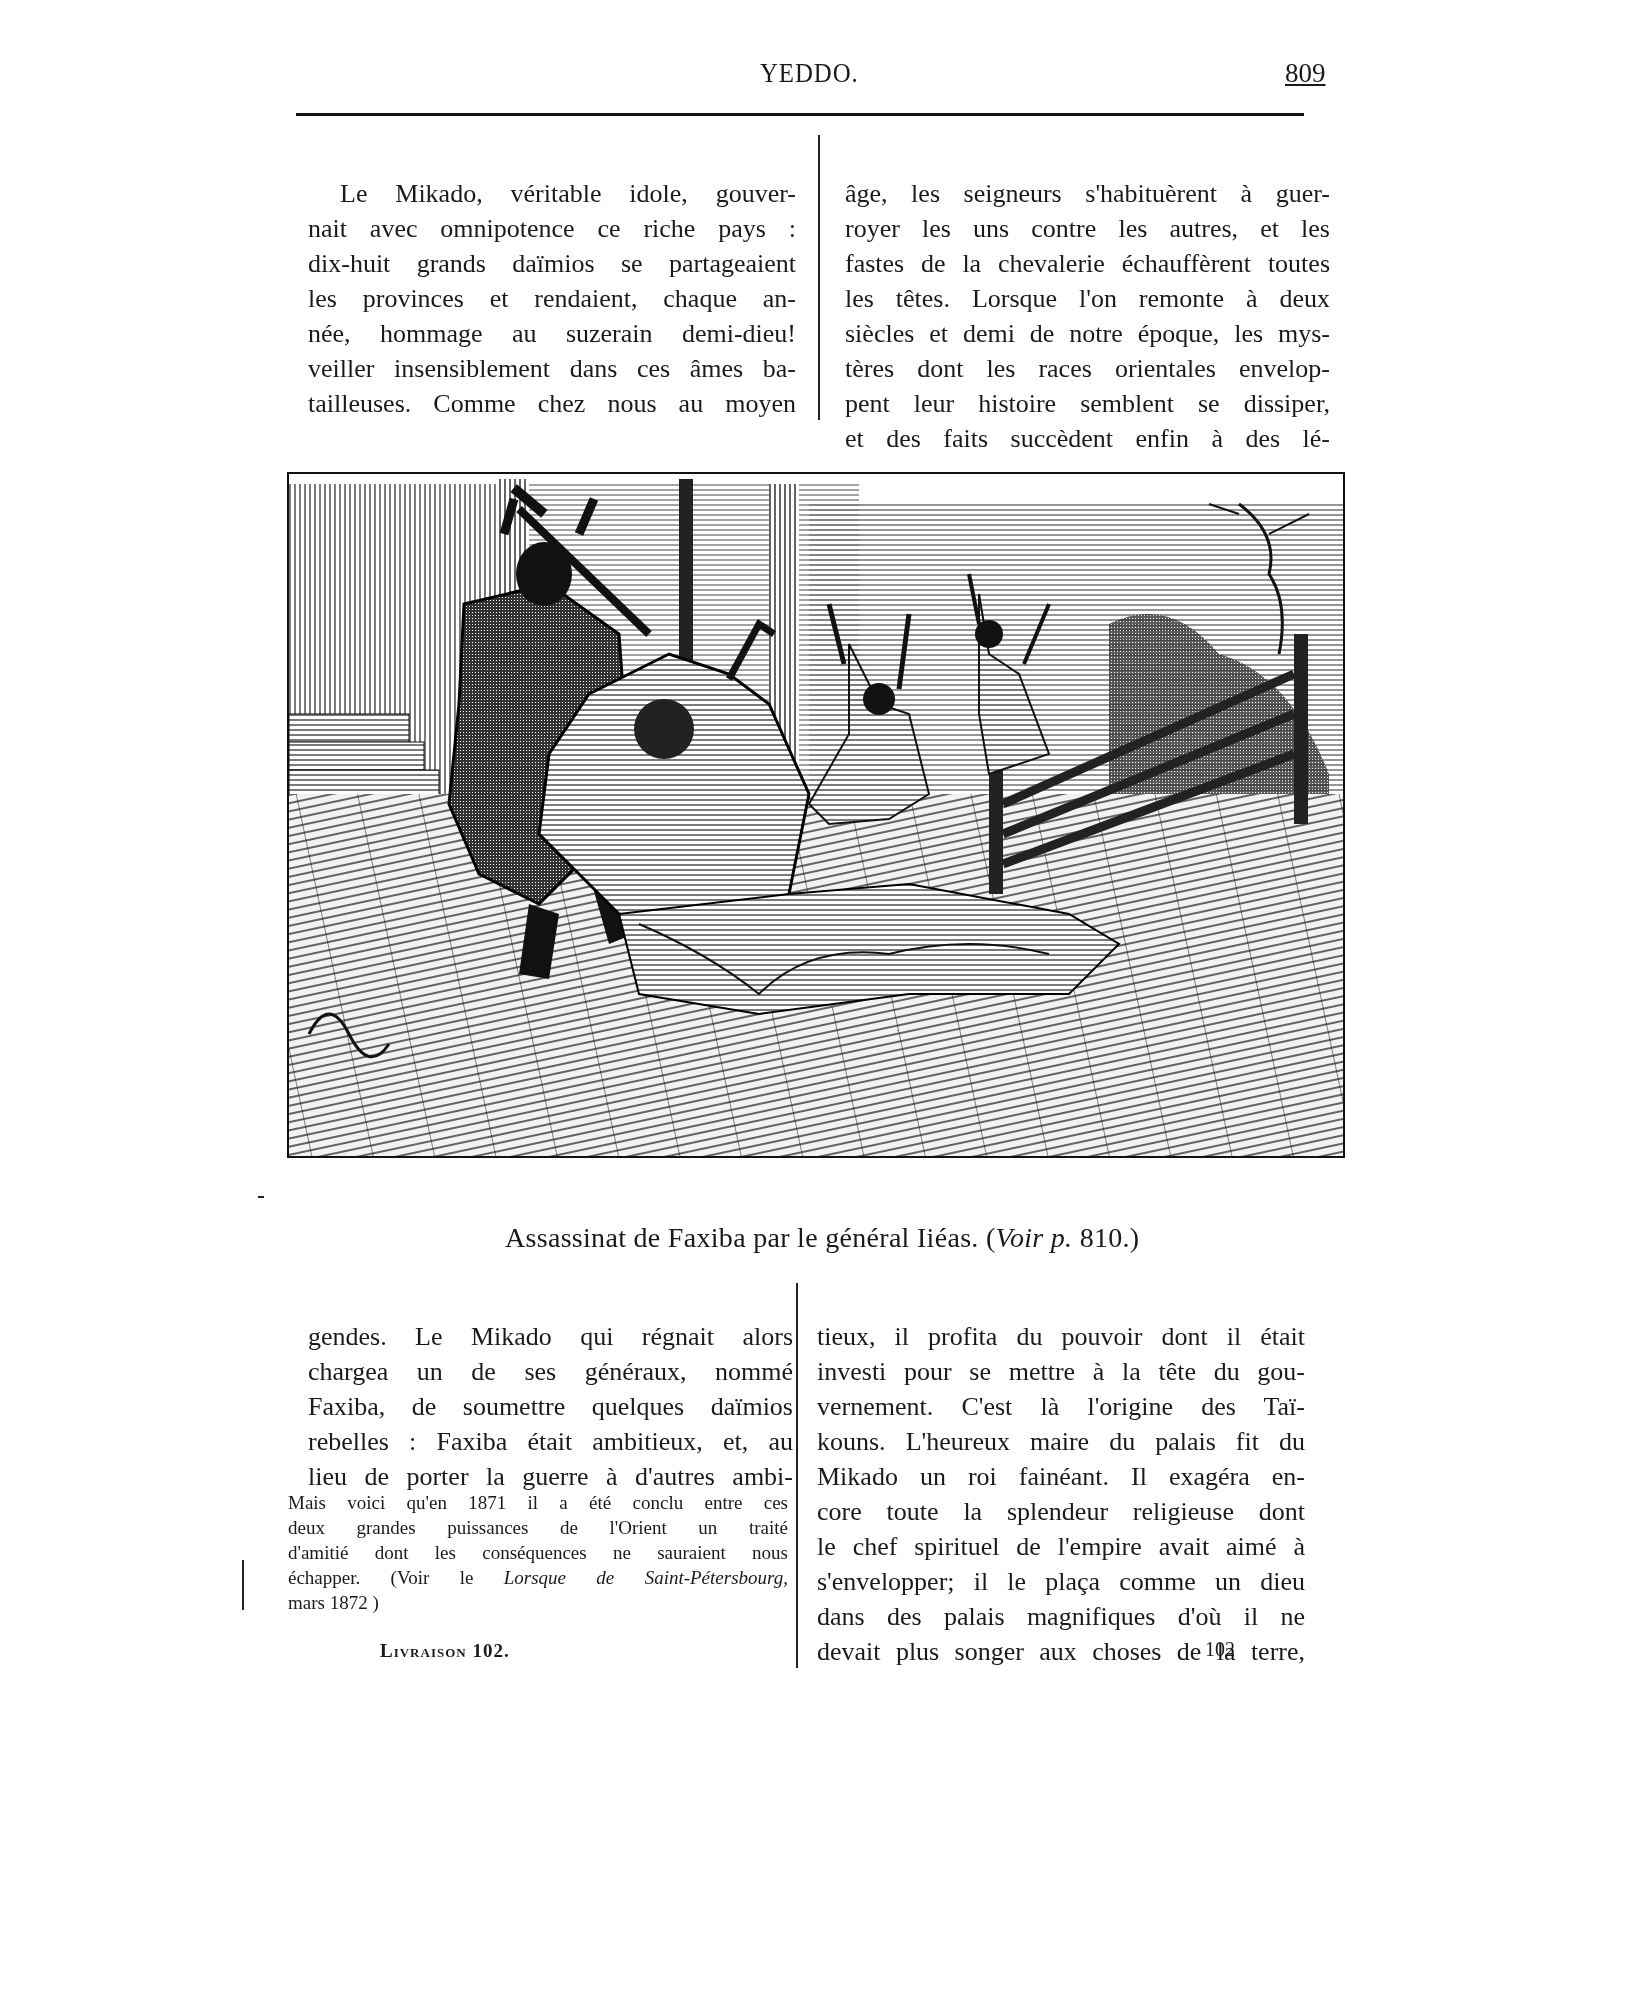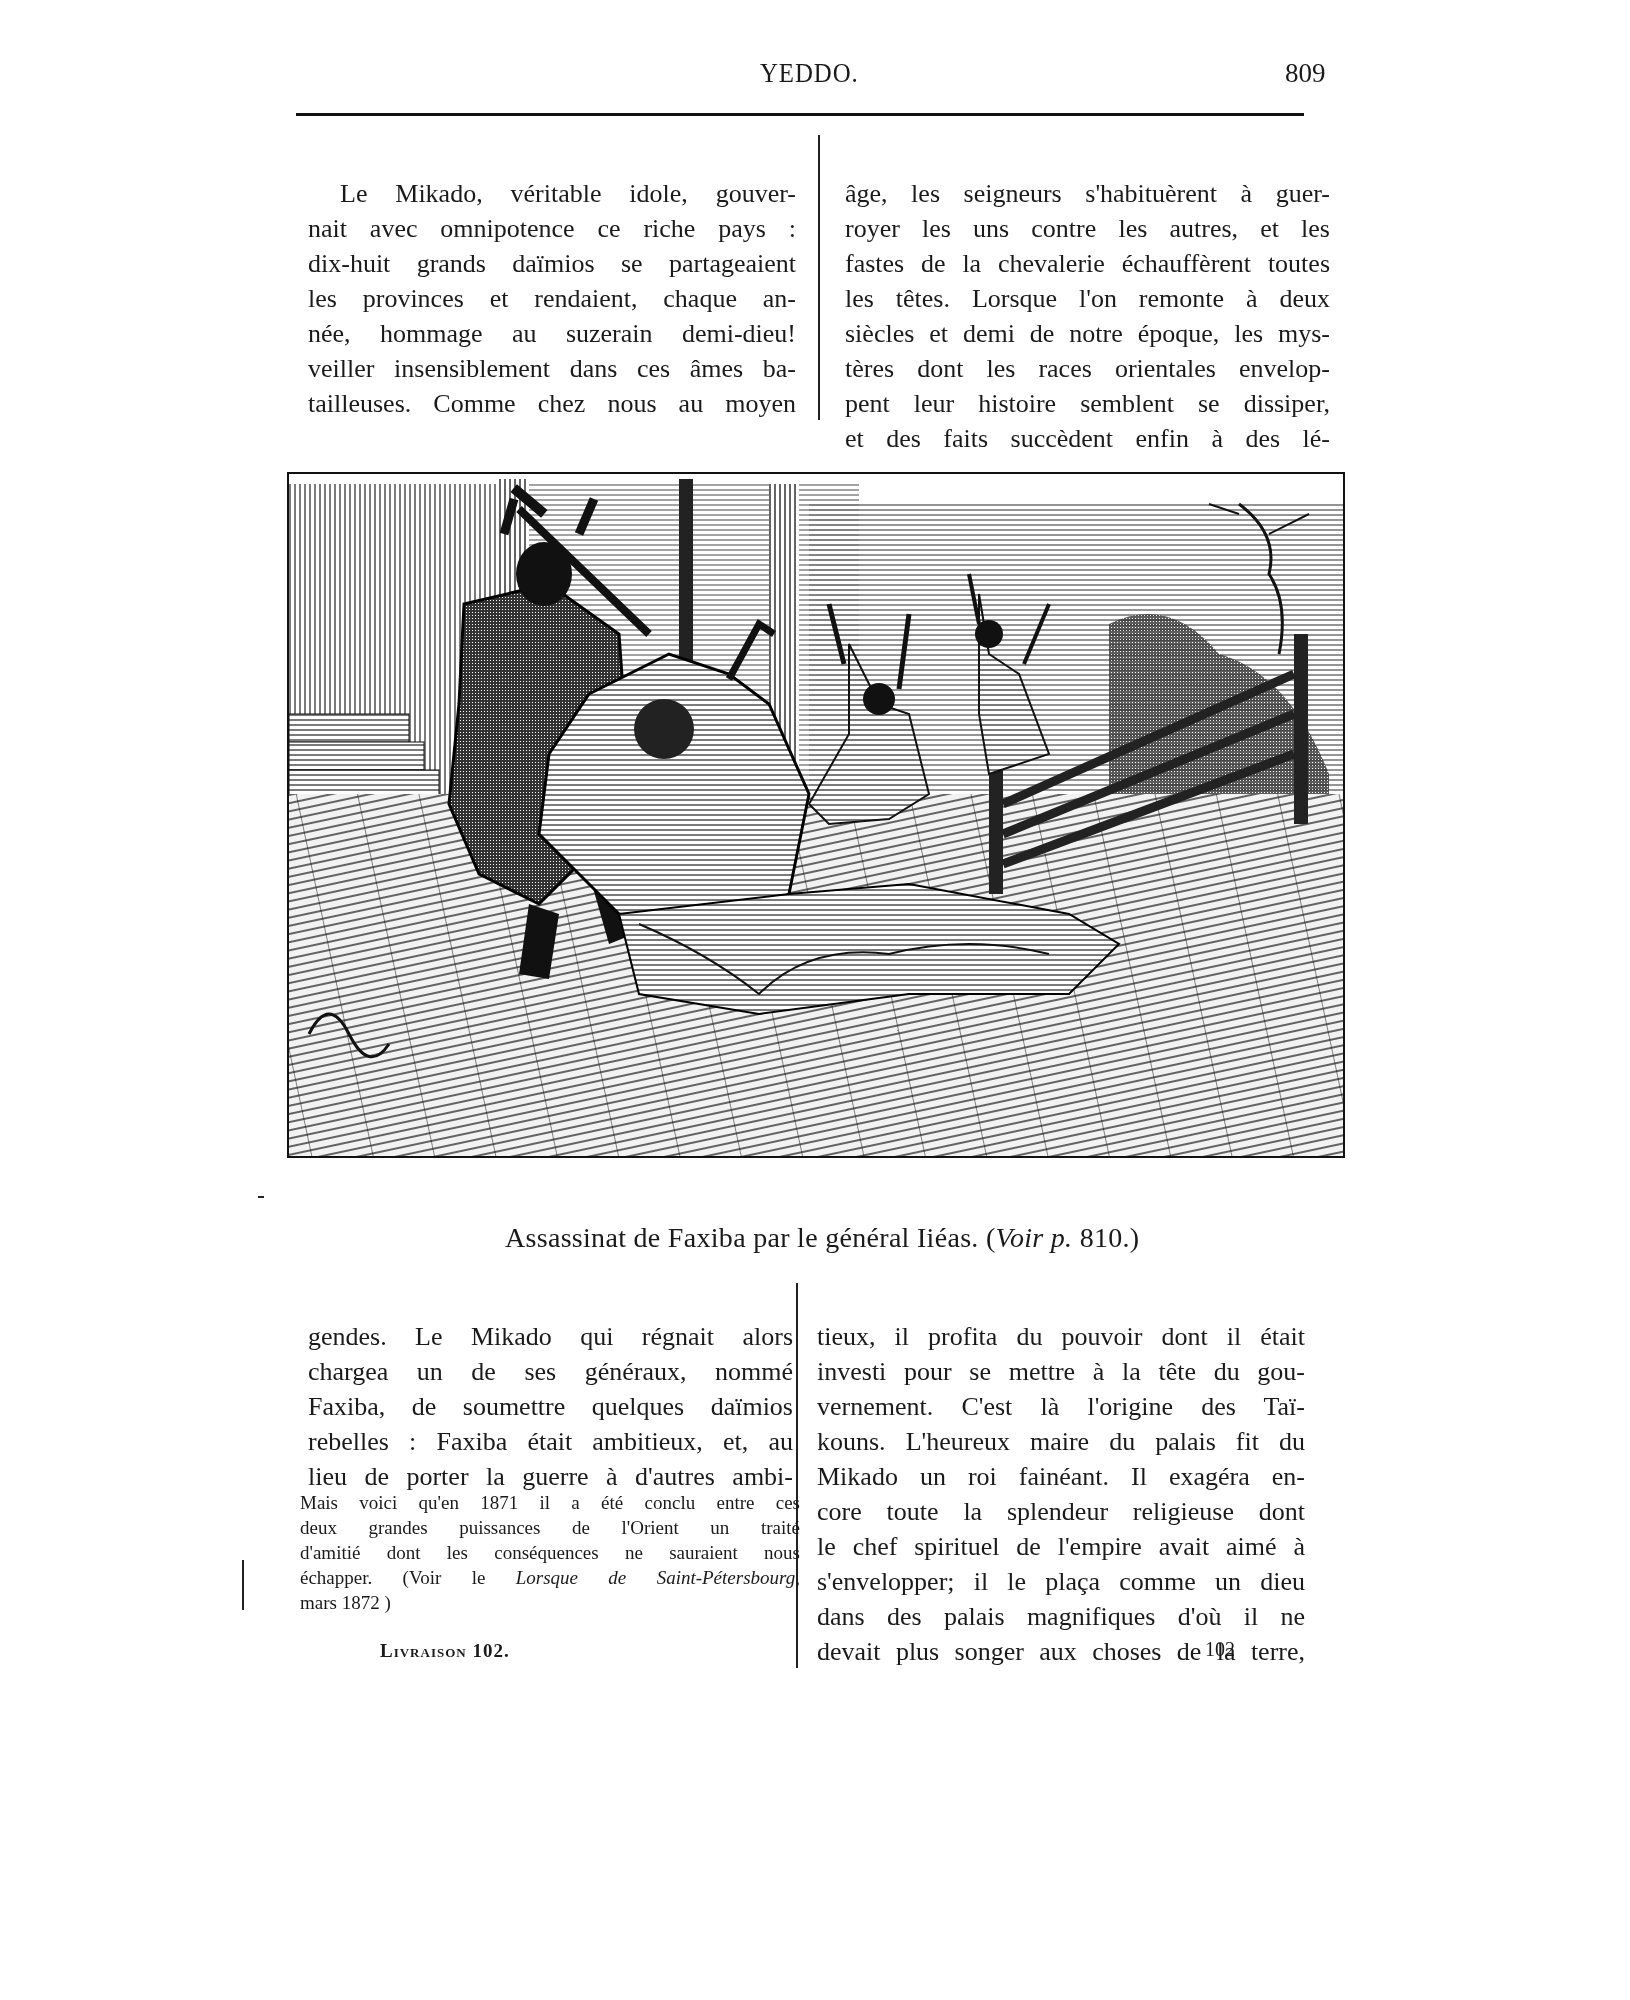--- a/index.html
+++ b/index.html
@@ -3,21 +3,21 @@
 <meta charset="utf-8">
 <style>
   html, body { margin: 0; padding: 0; background: #ffffff; }
   body { width: 1630px; height: 2000px; position: relative; overflow: hidden;
          font-family: "Liberation Serif", "DejaVu Serif", serif; color: #1a1a1a; }
   .abs { position: absolute; }
 
   
   .running-title { left: 760px; top: 58px; font-size: 27px; letter-spacing: 1px;
                    font-family: "Liberation Serif", serif; transform: scaleX(0.92); transform-origin: left; }
-  .page-num { left: 1285px; top: 58px; font-size: 27px; }
+  .page-num { left: 1285px; top: 58px; font-size: 27px; text-decoration: underline; }
   .head-rule { left: 296px; top: 113px; width: 1008px; height: 3px; background: #111; }
 
   
   .col { font-size: 26px; line-height: 35px; text-align: justify; margin-top: 36px; }
   .col .line { display: block; white-space: nowrap; text-align-last: justify; text-align: justify; }
   .top-left  { left: 308px; top: 140px; width: 488px; }
   .top-right { left: 845px; top: 140px; width: 485px; }
   .bot-left  { left: 308px; top: 1283px; width: 485px; }
   .bot-right { left: 817px; top: 1283px; width: 488px; }
   .indent-first { text-indent: 32px; }
@@ -26,21 +26,21 @@
   .rule-top { left: 818px; top: 135px; height: 285px; }
   .rule-bot { left: 796px; top: 1283px; height: 385px; }
 
   
   .illus { left: 287px; top: 472px; width: 1058px; height: 686px; border: 2px solid #111;
            box-sizing: border-box; overflow: hidden; background: #f4f4f4; }
   .caption { left: 505px; top: 1222px; font-size: 28px; letter-spacing: 0.3px; }
   .caption i { font-style: italic; }
 
   
-  .footnote { left: 300px; top: 1490px; width: 500px; font-size: 19px; line-height: 25px; text-align: justify; }
+  .footnote { left: 288px; top: 1490px; width: 500px; font-size: 19px; line-height: 25px; text-align: justify; }
   .footnote .line { display: block; white-space: nowrap; text-align-last: justify; }
   .footnote .last { text-align-last: left; }
   .signature-left { left: 380px; top: 1640px; font-size: 19px; font-variant: small-caps; letter-spacing: 1px; font-weight: bold; }
   .signature-right { left: 1205px; top: 1638px; font-size: 20px; font-weight: normal; }
 
   .mark { background: #222; }
 </style>
 </head>
 <body>
 

